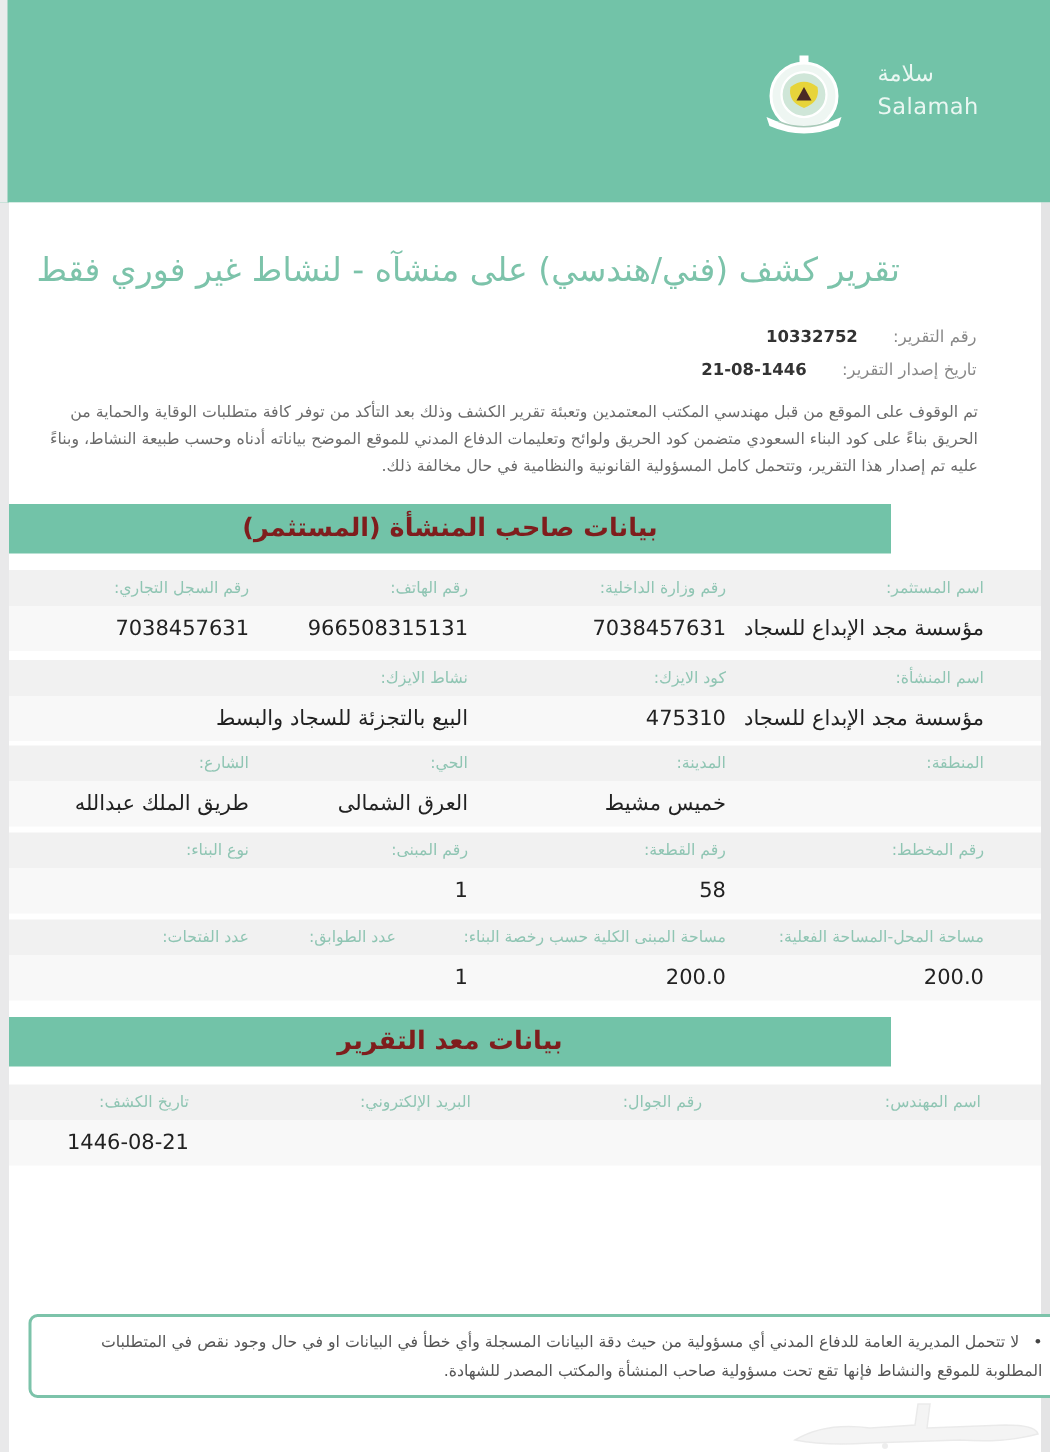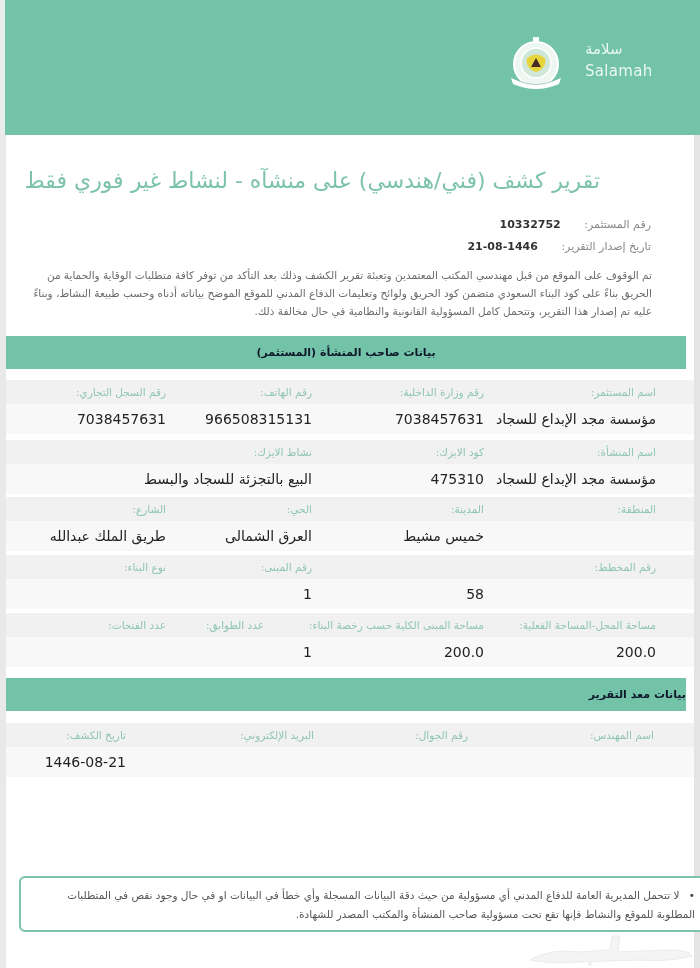--- a/index.html
+++ b/index.html
@@ -38,22 +38,22 @@
   .meta-line {
     position:absolute; right:49px; direction:rtl; font-size:11px; white-space:nowrap;
   }
   .meta-line .lbl { color:#888; }
   .meta-line .val { color:#333; font-weight:bold; margin-right:20px; }
   .paragraph {
     position:absolute; left:14px; right:48px; top:266px; direction:rtl;
     font-size:10.5px; line-height:18px; color:#6b6b6b; text-align:right;
   }
   .section-head {
-    position:absolute; left:6px; width:680px; height:33px; background:#72c3a8;
-    color:#0f172a; font-size:11px; text-align:center; line-height:33px; direction:rtl;
+    position:absolute; left:6px; width:588px; height:33px; background:#72c3a8;
+    color:#7f1d1d; font-size:17px; text-align:center; line-height:33px; direction:rtl;
     font-weight:bold;
   }
   .row {
     position:absolute; left:6px; width:688px; direction:rtl;
   }
   .row.lbl-row { background:#f1f1f1; height:24px; }
   .row.val-row { background:#f8f8f8; height:30px; }
   .cell {
     position:absolute; top:0; width:165px; text-align:right; white-space:nowrap;
   }
@@ -99,21 +99,21 @@
 
 <div class="brand-ar">سلامة</div>
 <div class="brand-en">Salamah</div>
 
 <div class="card"></div>
 <div class="right-shadow"></div>
 
 <div class="title">تقرير كشف (فني/هندسي) على منشآه - لنشاط غير فوري فقط</div>
 
 <div class="meta-line" style="top:218px;">
-  <span class="lbl">رقم المستثمر:</span>
+  <span class="lbl">رقم التقرير:</span>
   <span class="val">10332752</span>
 </div>
 <div class="meta-line" style="top:240px;">
   <span class="lbl">تاريخ إصدار التقرير:</span>
   <span class="val">1446-08-21</span>
 </div>
 
 <div class="paragraph">تم الوقوف على الموقع من قبل مهندسي المكتب المعتمدين وتعبئة تقرير الكشف وذلك بعد التأكد من توفر كافة متطلبات الوقاية والحماية من الحريق بناءً على كود البناء السعودي متضمن كود الحريق ولوائح وتعليمات الدفاع المدني للموقع الموضح بياناته أدناه وحسب طبيعة النشاط، وبناءً عليه تم إصدار هذا التقرير، وتتحمل كامل المسؤولية القانونية والنظامية في حال مخالفة ذلك.</div>
 
 <div class="section-head" style="top:336px;">بيانات صاحب المنشأة (المستثمر)</div>
@@ -151,20 +151,21 @@
   <span class="cell c4">الشارع:</span>
 </div>
 <div class="row val-row" style="top:521px;">
   <span class="cell c2">خميس مشيط</span>
   <span class="cell c3">العرق الشمالى</span>
   <span class="cell c4">طريق الملك عبدالله</span>
 </div>
 
 <div class="row lbl-row" style="top:555px;">
   <span class="cell c1">رقم المخطط:</span>
+  <span class="cell c2">رقم القطعة:</span>
   <span class="cell c3">رقم المبنى:</span>
   <span class="cell c4">نوع البناء:</span>
 </div>
 <div class="row val-row" style="top:579px; height:30px;">
   <span class="cell c1"></span>
   <span class="cell c2">58</span>
   <span class="cell c3">1</span>
   <span class="cell c4"></span>
 </div>
 
@@ -174,21 +175,21 @@
   <span class="cell" style="right:430px; width:80px;">عدد الطوابق:</span>
   <span class="cell c4">عدد الفتحات:</span>
 </div>
 <div class="row val-row" style="top:637px;">
   <span class="cell c1">200.0</span>
   <span class="cell c2">200.0</span>
   <span class="cell c3">1</span>
   <span class="cell c4"></span>
 </div>
 
-<div class="section-head" style="top:678px;text-align:right;">بيانات معد التقرير</div>
+<div class="section-head" style="top:678px;">بيانات معد التقرير</div>
 
 <div class="row lbl-row" style="top:723px;">
   <span class="cell e1">اسم المهندس:</span>
   <span class="cell e2">رقم الجوال:</span>
   <span class="cell e3">البريد الإلكتروني:</span>
   <span class="cell e4">تاريخ الكشف:</span>
 </div>
 <div class="row val-row" style="top:747px;">
   <span class="cell e1"></span>
   <span class="cell e2"></span>

